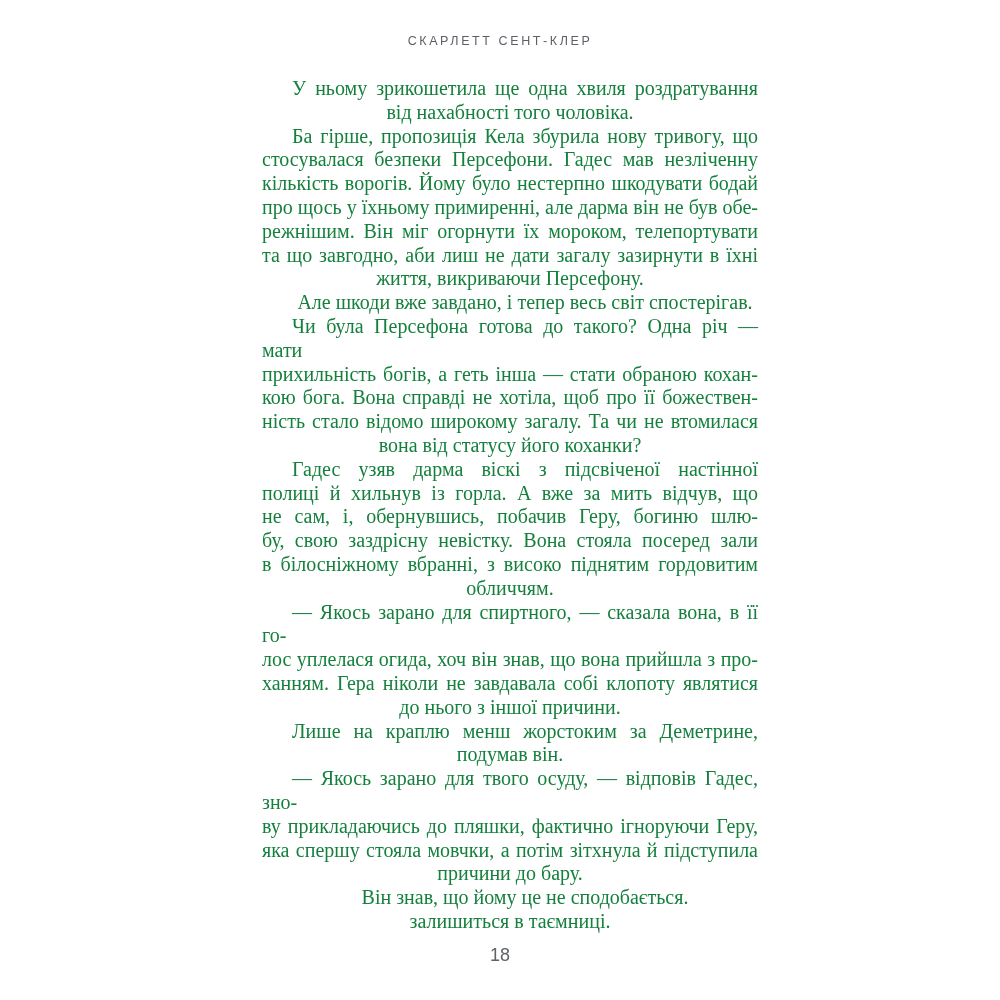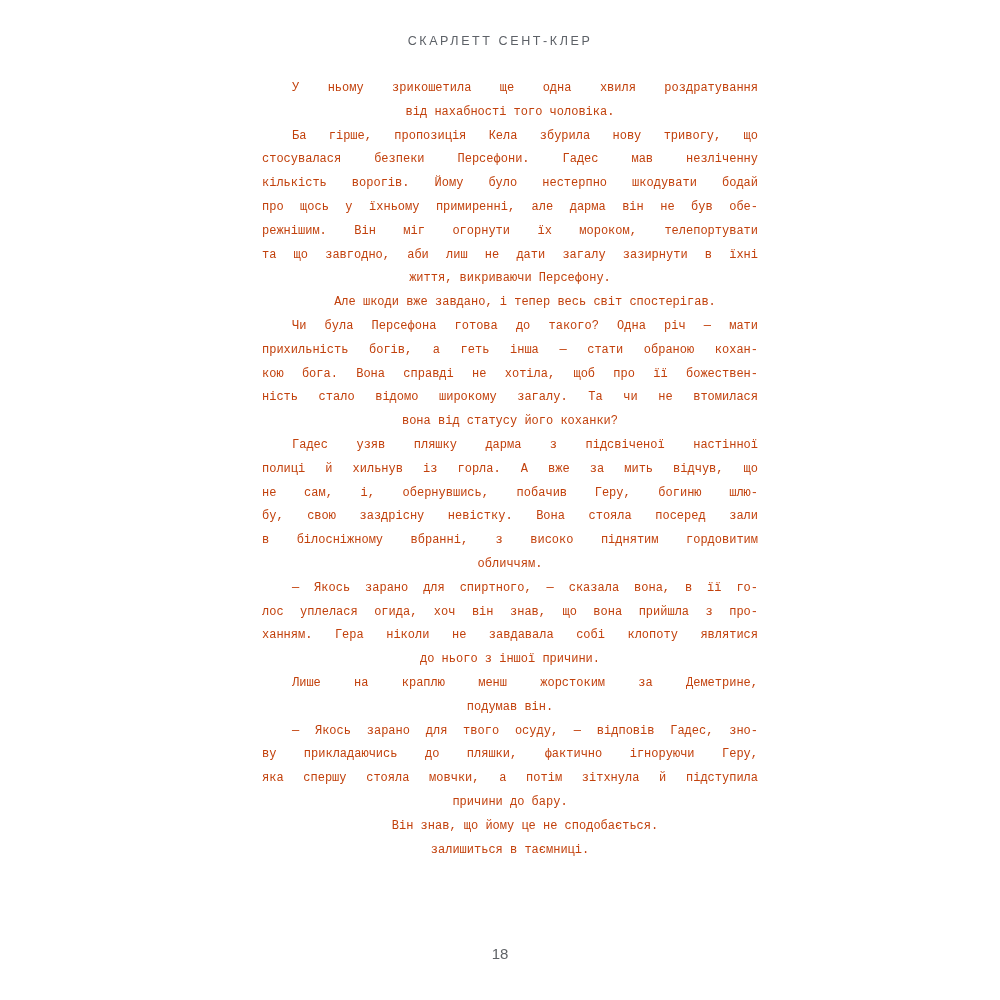--- a/index.html
+++ b/index.html
@@ -24,24 +24,24 @@
     font-size: 12.5px;
     font-weight: 500;
     letter-spacing: 2.6px;
     color: #5d6167;
   }
   .text-block {
     position: absolute;
     top: 77px;
     left: 262px;
     width: 496px;
-    font-family: Liberation Mono, monospace;
-    font-size: 12px;
+    font-family: Liberation Serif, serif;
+    font-size: 20px;
     line-height: 23.8px;
-    color: #c2410c;
+    color: #15803d;
   }
   .paragraph {
     margin: 0;
     padding: 0;
   }
   .line {
     text-align: justify;
     text-align-last: justify;
     white-space: normal;
   }
@@ -52,21 +52,21 @@
   .line.indent {
     text-indent: 30px;
   }
   .page-number {
     position: absolute;
     top: 945px;
     left: 0;
     width: 1000px;
     text-align: center;
     font-family: "Liberation Sans", "DejaVu Sans", sans-serif;
-    font-size: 15px;
+    font-size: 18px;
     color: #5f6266;
   }
 </style>
 </head>
 <body>
 
 <div class="page">
   <div class="running-header">СКАРЛЕТТ СЕНТ-КЛЕР</div>
 
   <div class="text-block">
@@ -87,21 +87,21 @@
         <div class="line indent last">Але шкоди вже завдано, і тепер весь світ спостерігав.</div>
       </div>
       <div class="paragraph">
         <div class="line indent">Чи була Персефона готова до такого? Одна річ — мати</div>
         <div class="line">прихильність богів, а геть інша — стати обраною кохан-</div>
         <div class="line">кою бога. Вона справді не хотіла, щоб про її божествен-</div>
         <div class="line">ність стало відомо широкому загалу. Та чи не втомилася</div>
         <div class="line last">вона від статусу його коханки?</div>
       </div>
       <div class="paragraph">
-        <div class="line indent">Гадес узяв пляшку дарма з підсвіченої настінної</div>
+        <div class="line indent">Гадес узяв дарма віскі з підсвіченої настінної</div>
         <div class="line">полиці й хильнув із горла. А вже за мить відчув, що</div>
         <div class="line">не сам, і, обернувшись, побачив Геру, богиню шлю-</div>
         <div class="line">бу, свою заздрісну невістку. Вона стояла посеред зали</div>
         <div class="line">в білосніжному вбранні, з високо піднятим гордовитим</div>
         <div class="line last">обличчям.</div>
       </div>
       <div class="paragraph">
         <div class="line indent">— Якось зарано для спиртного, — сказала вона, в її го-</div>
         <div class="line">лос уплелася огида, хоч він знав, що вона прийшла з про-</div>
         <div class="line">ханням. Гера ніколи не завдавала собі клопоту являтися</div>

